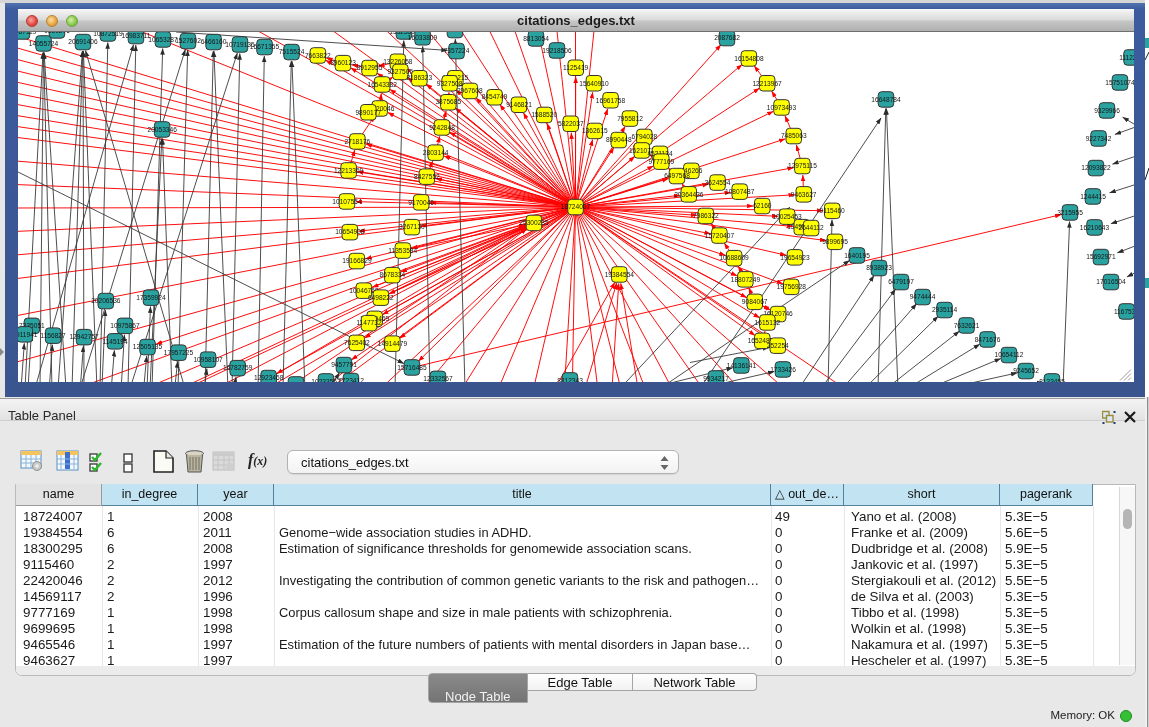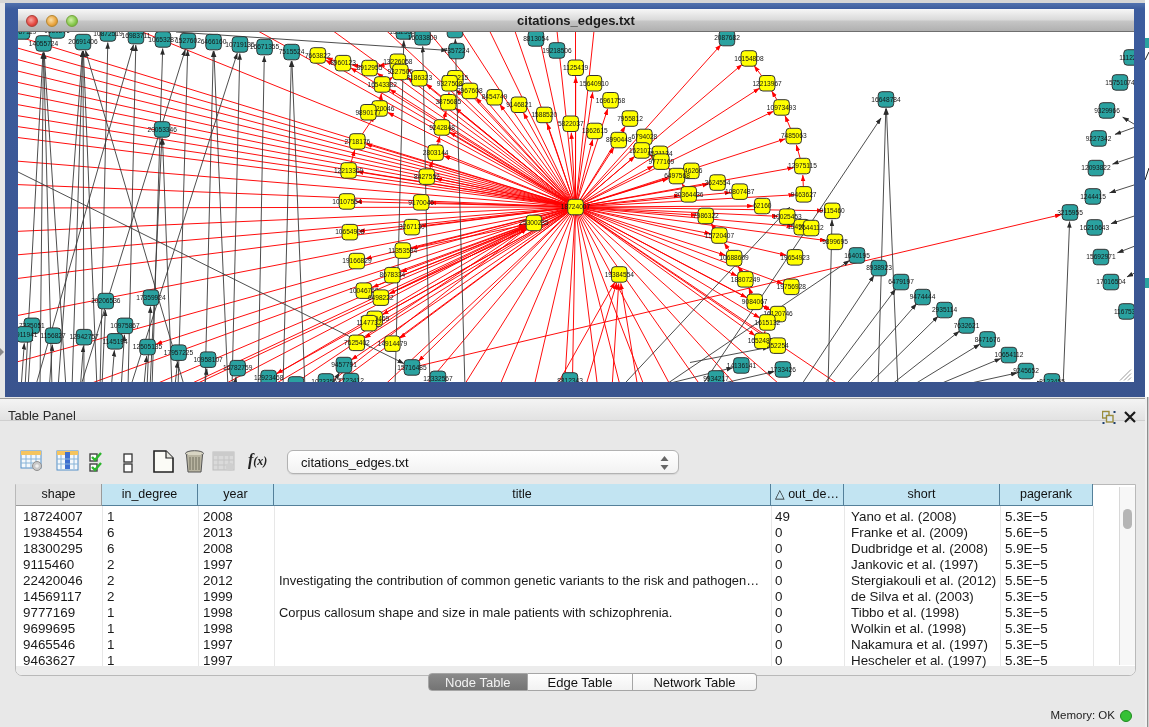--- a/index.html
+++ b/index.html
@@ -6,21 +6,21 @@
 .abs{position:absolute}
 #titlebar{position:absolute;left:0;top:0;width:1116px;height:23px;background:linear-gradient(180deg,#f4f4f4 0,#d9d9d9 48%,#c6c6c6 52%,#b0b0b0 100%);border-bottom:1px solid #6f6f6f;border-top:1px solid #f8f8f8}
 #titlebar .tl{position:absolute;top:5px;width:12px;height:12px;border-radius:50%}
 #title{width:100%;text-align:center;font-size:13px;line-height:22px;color:#1c1c1c;font-weight:bold}
 .hcell{position:absolute;top:484px;height:22px;background:#c2e4f2;border-right:1px solid #54809a;border-bottom:1px solid #54809a;font-size:12.5px;text-align:center;line-height:21px;color:#111}
 .trow{position:absolute;left:0;width:1118px;height:16px;font-size:13.4px;color:#191919}
 .trow span{position:absolute;top:3px;white-space:nowrap}
 .trow .tt{font-size:12.9px;max-width:490px;overflow:hidden;top:3.2px}
 #tabs{position:absolute;left:428px;top:673px;height:18px;display:flex;font-size:13px}
 #tabs div{height:18px;line-height:17px;padding:0 20px;background:linear-gradient(#fefefe,#f2f2f2);border:1px solid #a5a5a5;border-left:none;color:#111}
-#tabs div:first-child{border-left:1px solid #a5a5a5;border-radius:4px 0 0 4px;background:linear-gradient(#8a8a8a,#747474);color:#f2f2f2;padding:0 16px}
+#tabs div:first-child{border-left:1px solid #a5a5a5;border-radius:4px 0 0 4px;background:linear-gradient(#8a8a8a,#747474);color:#f2f2f2;padding:14px 16px}
 #tabs div:last-child{border-radius:0 4px 4px 0}
 </style></head><body>
 <div class="abs" style="left:0;top:0;width:1149px;height:3px;background:#d6d6d6"></div>
 <div class="abs" style="left:0px;top:348px;width:4px;height:8px;background:#8a8a8a;clip-path:polygon(0 0,100% 50%,0 100%)"></div>
 <div class="abs" style="left:1145px;top:0;width:4px;height:397px;background:#fff"><svg width="4" height="397">
       <line x1="0" y1="60" x2="4" y2="52" stroke="#222"></line>
       <line x1="0" y1="180" x2="4" y2="168" stroke="#222"></line>
       <rect x="0" y="38" width="4" height="10" fill="#2aa2a0"></rect>
       <rect x="0" y="278" width="4" height="10" fill="#2aa2a0"></rect>
     </svg></div>
@@ -632,47 +632,49 @@
 <div class="abs" style="left:248px;top:451px;font-family:'Liberation Serif',serif;font-style:italic;font-weight:bold;font-size:16px;color:#222">f<span style="font-size:12px">(x)</span></div>
 <div class="abs" style="left:287px;top:450px;width:392px;height:24px;border:1px solid #b2b2b2;border-radius:6px;background:linear-gradient(#ffffff,#f2f2f2);box-shadow:0 1px 1px rgba(0,0,0,0.08)">
   <span style="position:absolute;left:13px;top:4px;font-size:13px;color:#111">citations_edges.txt</span>
   <svg style="position:absolute;right:8px;top:4px" width="11" height="16">
       <path d="M5.5,1 L9.5,6 L1.5,6 Z" fill="#666"></path>
       <path d="M5.5,15 L9.5,10 L1.5,10 Z" fill="#666"></path>
     </svg>
 </div>
 <div class="abs" style="left:15px;top:484px;width:1121px;height:192px;background:#fff;border:1px solid #b9b9b9;border-radius:0 0 7px 7px"></div>
 <div class="abs" style="left:16px;top:666px;width:1119px;height:9px;background:#ececec;border-radius:0 0 6px 6px"></div>
-<div class="hcell" style="left:16px;width:86px;background:#e3e3e3;border-right:1px solid #9a9a9a;border-bottom:1px solid #9a9a9a">shape</div>
+<div class="hcell" style="left:16px;width:86px;background:#e3e3e3;border-right:1px solid #9a9a9a;border-bottom:1px solid #9a9a9a">name</div>
 <div class="hcell" style="left:102px;width:96px">in_degree</div>
 <div class="hcell" style="left:198px;width:76px">year</div>
 <div class="hcell" style="left:274px;width:497px">title</div>
 <div class="hcell" style="left:771px;width:73px">△ out_de…</div>
 <div class="hcell" style="left:844px;width:156px">short</div>
 <div class="hcell" style="left:1000px;width:93px">pagerank</div>
 <div class="trow" style="top:506px">
     <span style="left:23px">18724007</span>
     <span style="left:107px">1</span>
     <span style="left:203px">2008</span>
     <span style="left:775px">49</span>
     <span style="left:851px">Yano et al. (2008)</span>
     <span style="left:1005px">5.3E−5</span>
   </div>
 <div class="trow" style="top:522px">
     <span style="left:23px">19384554</span>
     <span style="left:107px">6</span>
-    <span style="left:203px">2013</span>
+    <span style="left:203px">2011</span>
+    <span class="tt" style="left:279px">Genome−wide association studies in ADHD.</span>
     <span style="left:775px">0</span>
     <span style="left:851px">Franke et al. (2009)</span>
     <span style="left:1005px">5.6E−5</span>
   </div>
 <div class="trow" style="top:538px">
     <span style="left:23px">18300295</span>
     <span style="left:107px">6</span>
     <span style="left:203px">2008</span>
+    <span class="tt" style="left:279px">Estimation of significance thresholds for genomewide association scans.</span>
     <span style="left:775px">0</span>
     <span style="left:851px">Dudbridge et al. (2008)</span>
     <span style="left:1005px">5.9E−5</span>
   </div>
 <div class="trow" style="top:554px">
     <span style="left:23px">9115460</span>
     <span style="left:107px">2</span>
     <span style="left:203px">1997</span>
     <span style="left:775px">0</span>
     <span style="left:851px">Jankovic et al. (1997)</span>
@@ -683,21 +685,21 @@
     <span style="left:107px">2</span>
     <span style="left:203px">2012</span>
     <span class="tt" style="left:279px">Investigating the contribution of common genetic variants to the risk and pathogen…</span>
     <span style="left:775px">0</span>
     <span style="left:851px">Stergiakouli et al. (2012)</span>
     <span style="left:1005px">5.5E−5</span>
   </div>
 <div class="trow" style="top:586px">
     <span style="left:23px">14569117</span>
     <span style="left:107px">2</span>
-    <span style="left:203px">1999</span>
+    <span style="left:203px">1996</span>
     <span style="left:775px">0</span>
     <span style="left:851px">de Silva et al. (2003)</span>
     <span style="left:1005px">5.3E−5</span>
   </div>
 <div class="trow" style="top:602px">
     <span style="left:23px">9777169</span>
     <span style="left:107px">1</span>
     <span style="left:203px">1998</span>
     <span class="tt" style="left:279px">Corpus callosum shape and size in male patients with schizophrenia.</span>
     <span style="left:775px">0</span>
@@ -709,20 +711,21 @@
     <span style="left:107px">1</span>
     <span style="left:203px">1998</span>
     <span style="left:775px">0</span>
     <span style="left:851px">Wolkin et al. (1998)</span>
     <span style="left:1005px">5.3E−5</span>
   </div>
 <div class="trow" style="top:634px">
     <span style="left:23px">9465546</span>
     <span style="left:107px">1</span>
     <span style="left:203px">1997</span>
+    <span class="tt" style="left:279px">Estimation of the future numbers of patients with mental disorders in Japan base…</span>
     <span style="left:775px">0</span>
     <span style="left:851px">Nakamura et al. (1997)</span>
     <span style="left:1005px">5.3E−5</span>
   </div>
 <div class="trow" style="top:650px">
     <span style="left:23px">9463627</span>
     <span style="left:107px">1</span>
     <span style="left:203px">1997</span>
     <span style="left:775px">0</span>
     <span style="left:851px">Hescheler et al. (1997)</span>

